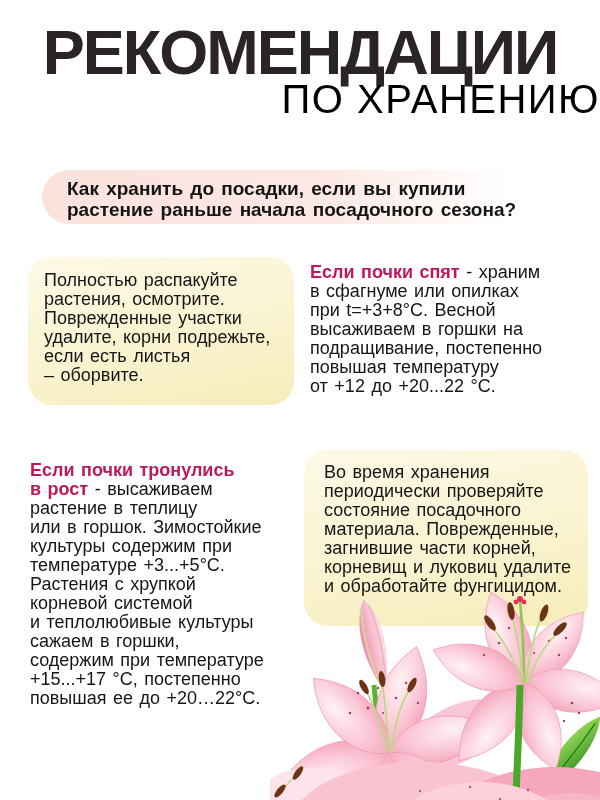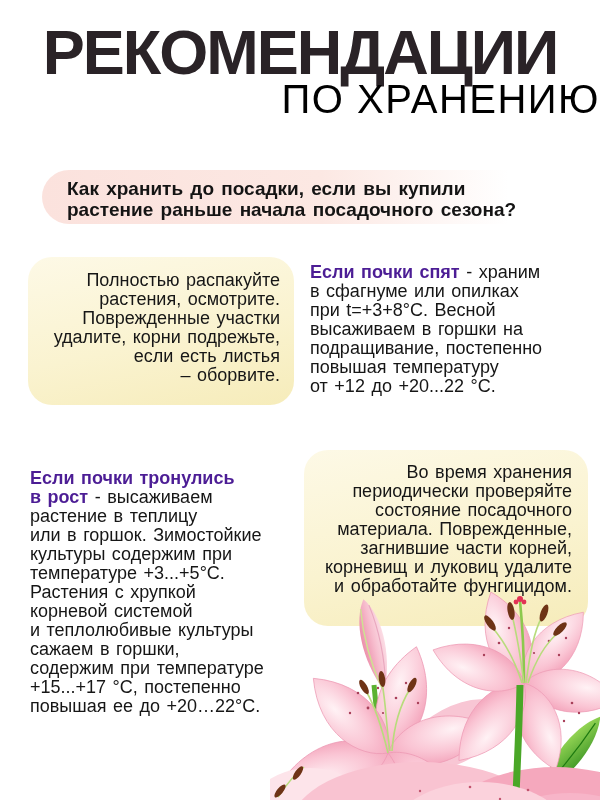--- a/index.html
+++ b/index.html
@@ -25,29 +25,28 @@
     padding:9px 0 4px 25px; border-radius:27px;
     background:linear-gradient(90deg, #fbe2dd 0%, #fce8e3 55%, rgba(252,232,227,0) 92%);
     font-size:19px; font-weight:700; line-height:20.5px;
     white-space:pre-line; word-spacing:2px; color:#141414;margin-top:20px;
   }
 
   .tip {
     position:absolute; font-size:18px; line-height:19px;
     white-space:pre-line; word-spacing:1.5px; color:#161616;
   }
-  .tip b { font-weight:700; color:#4c1d95; }
+  .tip b { font-weight:700; color:#be185d; }
   .boxed {
     border-radius:24px;
     background:linear-gradient(168deg, #fdf9e6 0%, #faf3d0 55%, #f6ecba 100%);
-    text-align:right;
   }
   .tip-1 { left:28px;  top:257px; width:236px; padding:14px 14px 20px 16px; }
   .tip-2 { left:310px; top:263px; width:276px; }
-  .tip-3 { left:30px;  top:461px; width:278px;margin-top:8px; }
+  .tip-3 { left:30px;  top:461px; width:278px; }
   .tip-4 { left:304px; top:450px; width:248px; padding:13px 16px 30px 20px; }
 
   .flowers { position:absolute; left:270px; top:585px; width:330px; height:215px; }
 </style>
 </head>
 <body>
 
 <div class="page">
 
   <div class="title">РЕКОМЕНДАЦИИ</div>

